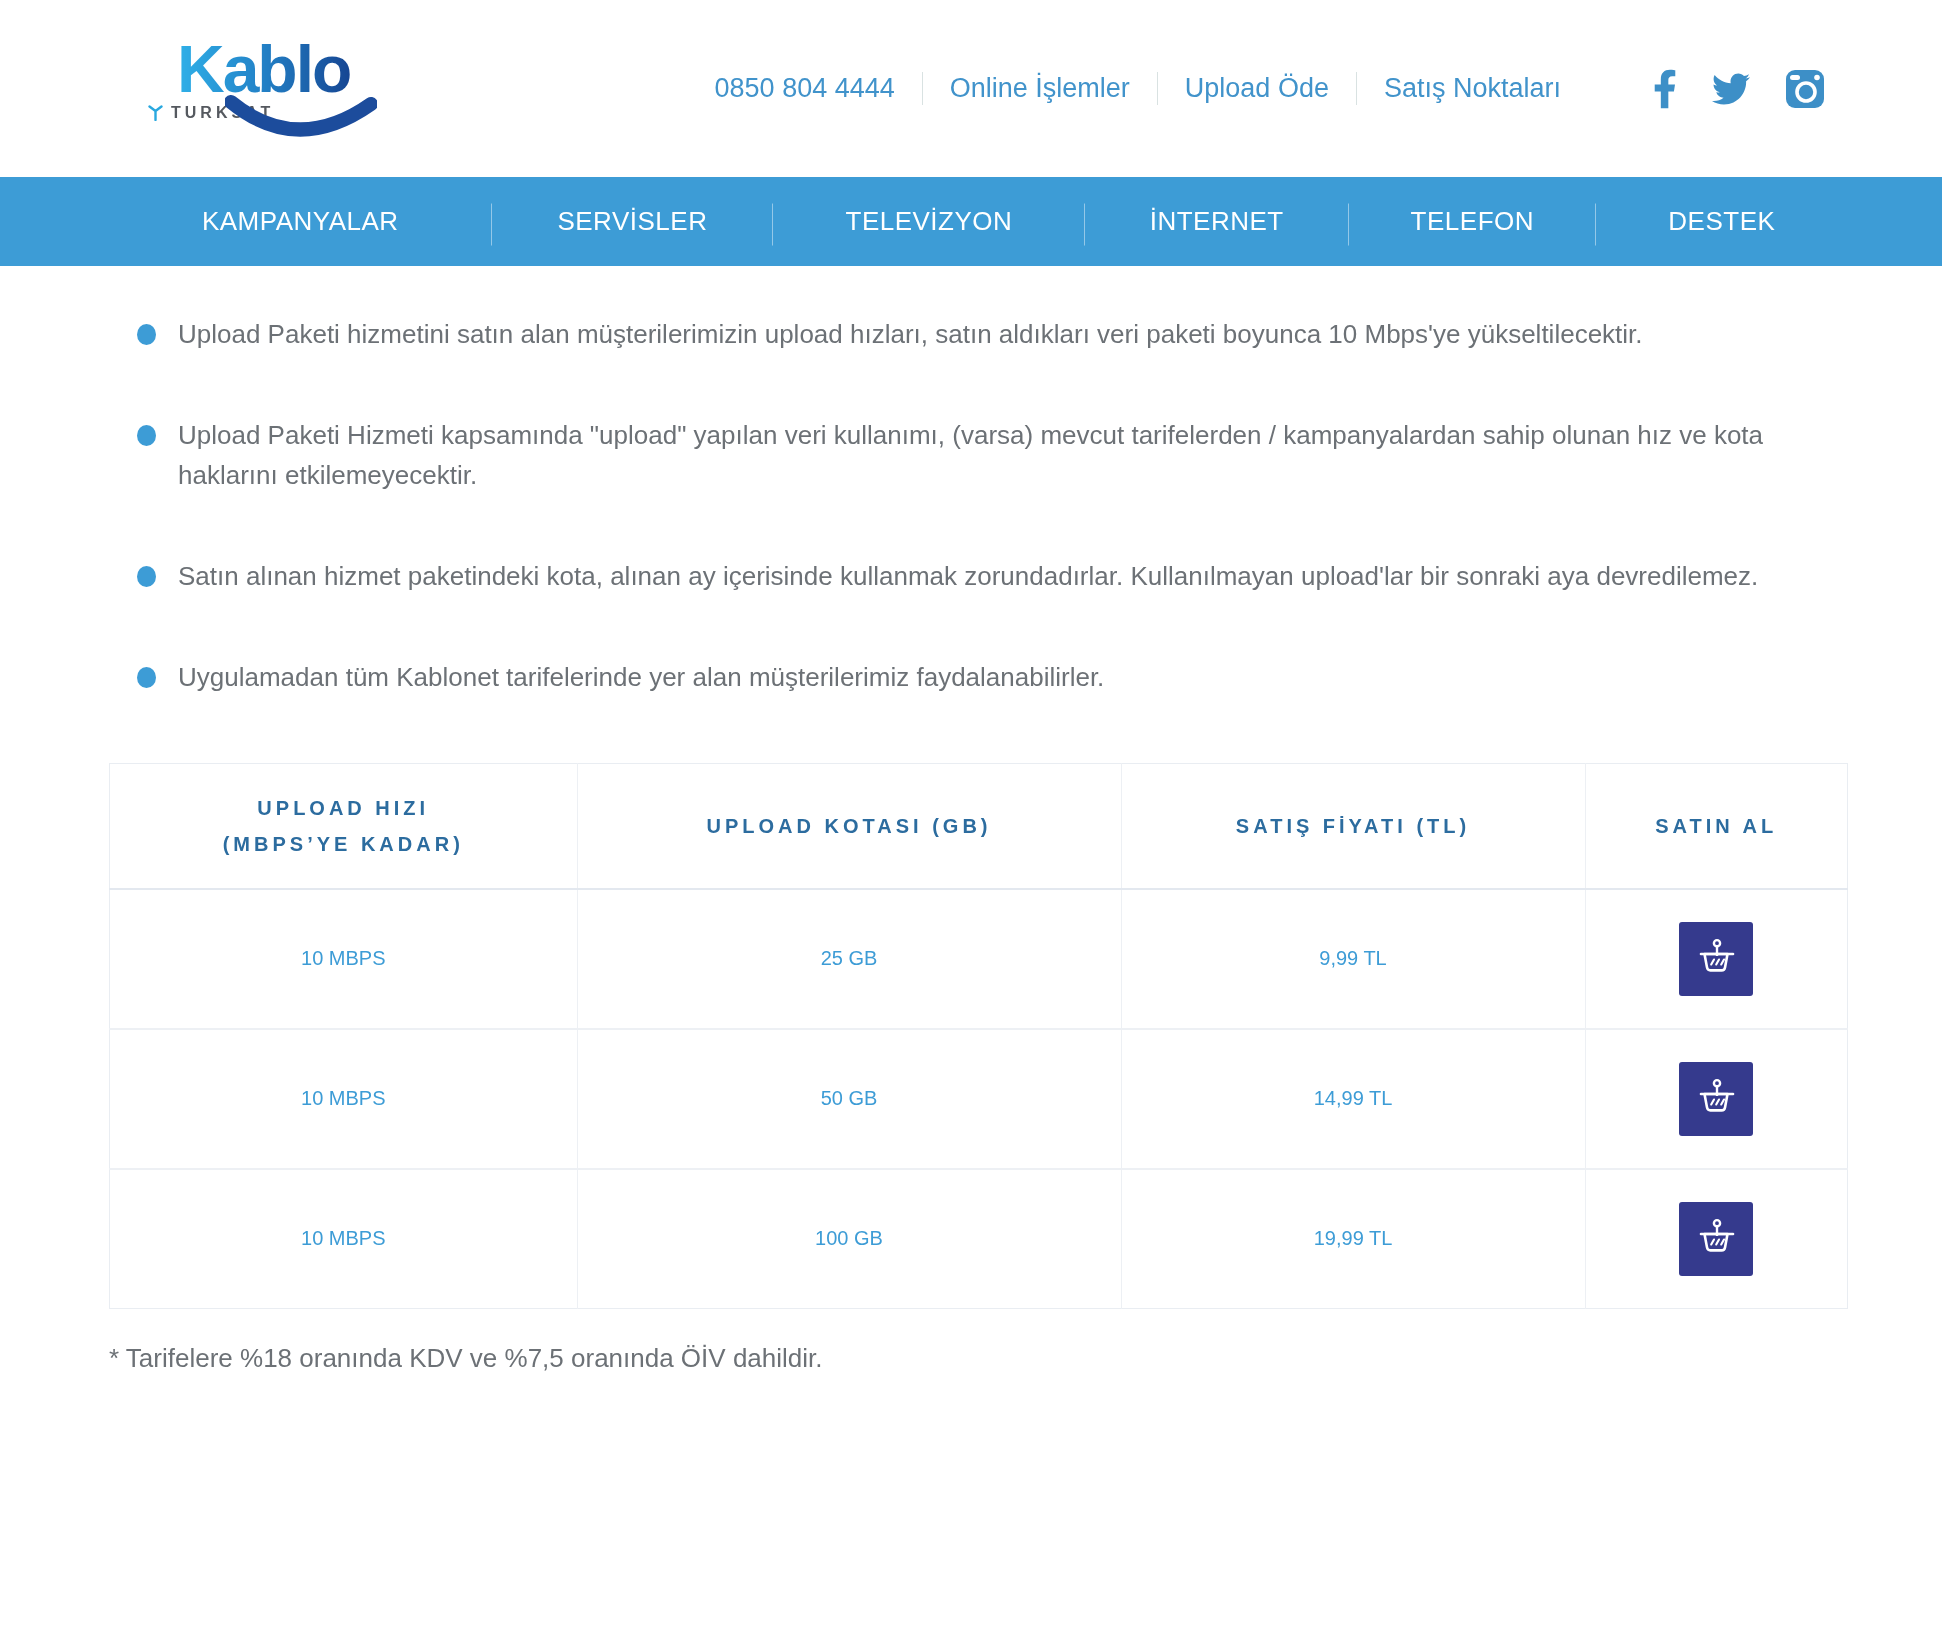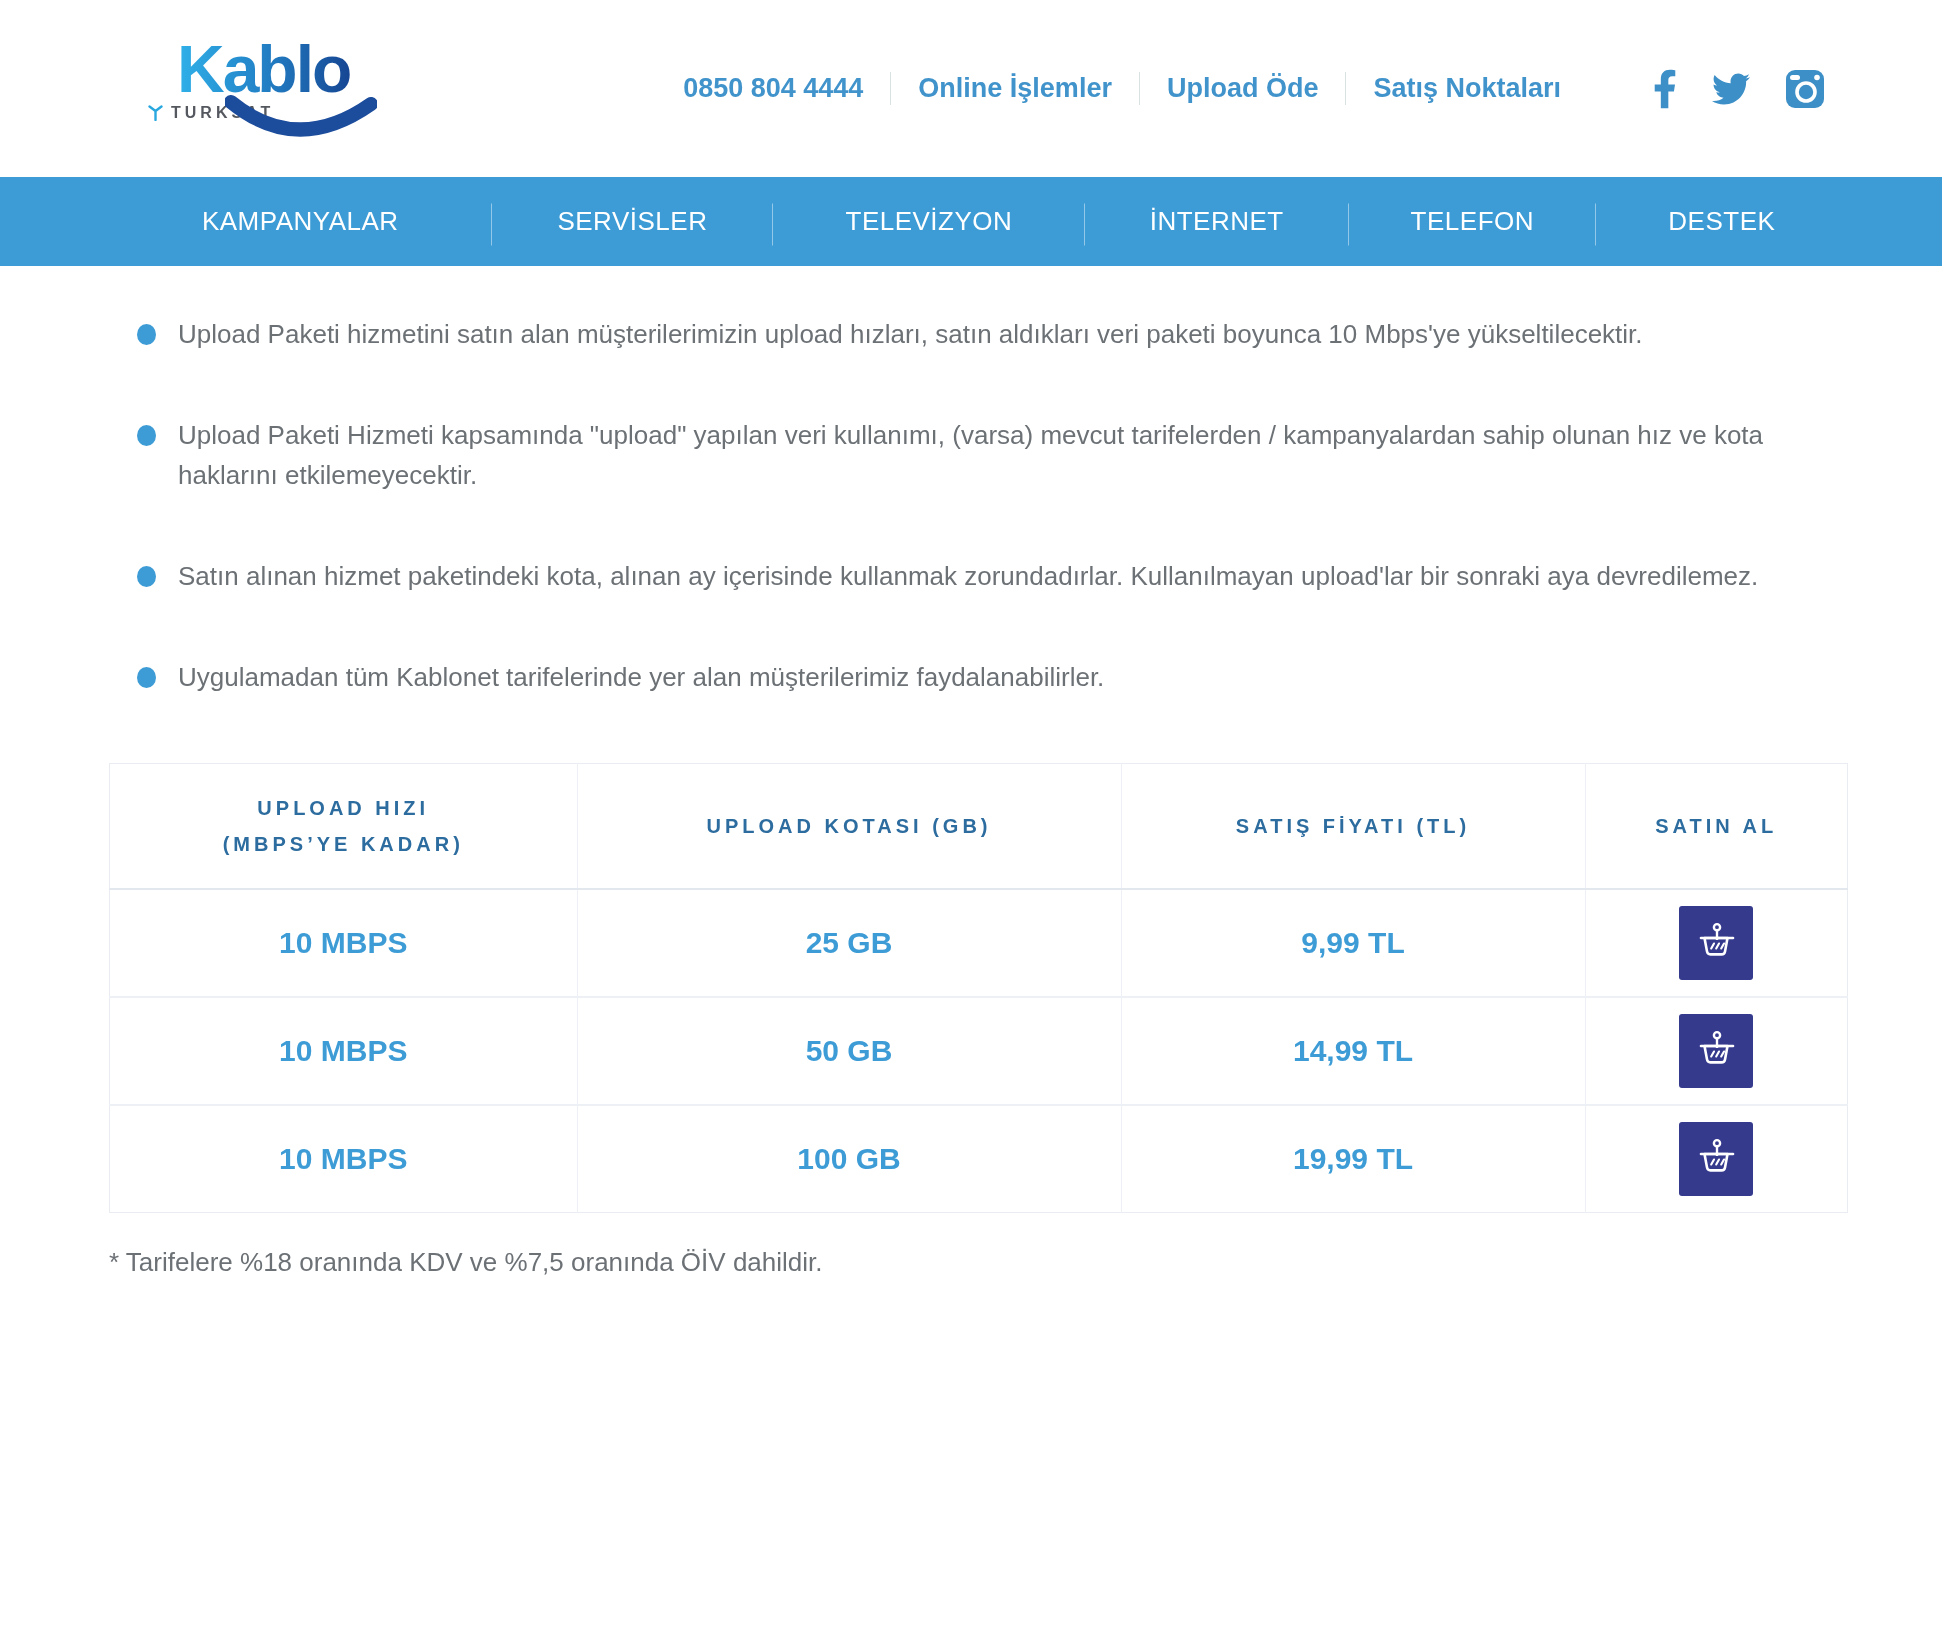--- a/index.html
+++ b/index.html
@@ -21,21 +21,21 @@
     background:linear-gradient(90deg,#2FB0E8 0%,#2383C8 48%,#164693 100%);
     -webkit-background-clip:text; background-clip:text;
     -webkit-text-fill-color:transparent; color:transparent;
     display:inline-block; padding-top:12px;margin-left:44px;
   }
   .logo-swoosh { position:absolute; left:92px; top:70px; }
   .logo-sub { display:flex; align-items:center; gap:7px; margin-top:2px; padding-left:14px; }
   .logo-sub-text { font-size:16px; font-weight:700; letter-spacing:4px; color:#55595F; }
 
   .header-right { margin-left:auto; display:flex; align-items:center; }
-  .hdr-link { font-size:27px; color:#4193CB; text-decoration:none; cursor:pointer; white-space:nowrap;font-weight:bold; }
+  .hdr-link { font-size:27px; color:#4193CB; text-decoration:none; cursor:pointer; white-space:nowrap; }
   .vsep { width:1px; height:33px; background:#D9E2E2; margin:0 27px; }
   .social { display:flex; align-items:center; gap:32px; margin-left:92px; }
   .social-btn { cursor:pointer; display:flex; align-items:center; }
 
   
   .navbar { height:89px; background:#3D9CD6; }
   .nav-inner { width:1739px; margin-left:109px; height:100%; display:flex; }
   .nav-item {
     position:relative; display:flex; align-items:center; justify-content:center;
     color:#fff; font-size:26px; letter-spacing:.5px; cursor:pointer; white-space:nowrap;
@@ -74,21 +74,21 @@
     border-right:1px solid #EDF0F4;
   }
   .plans th:last-child, .plans td:last-child { border-right:none;text-align:center; }
   .plans thead th {
     height:125px; color:#2C6C9F; font-size:20px; font-weight:700;
     letter-spacing:4px; line-height:36px;
   }
   .plans thead tr { border-bottom:2px solid #E3E8EF; }
   .plans tbody tr { border-bottom:2px solid #EDF0F4; }
   .plans tbody tr:last-child { border-bottom:none; }
-  .plans td { height:108px; font-size:30px; font-weight:700; color:#3D9CD6; }
+  .plans td { height:140px; font-size:20px; font-weight:400; color:#3D9CD6; }
 
   .buy {
     width:74px; height:74px; border:none; border-radius:3px; background:#353A8D;
     display:inline-flex; align-items:center; justify-content:center; cursor:pointer;
   }
 
   .footnote { margin-top:34px; font-size:26px; color:#6C7176; }
 </style>
 </head>
 <body>

